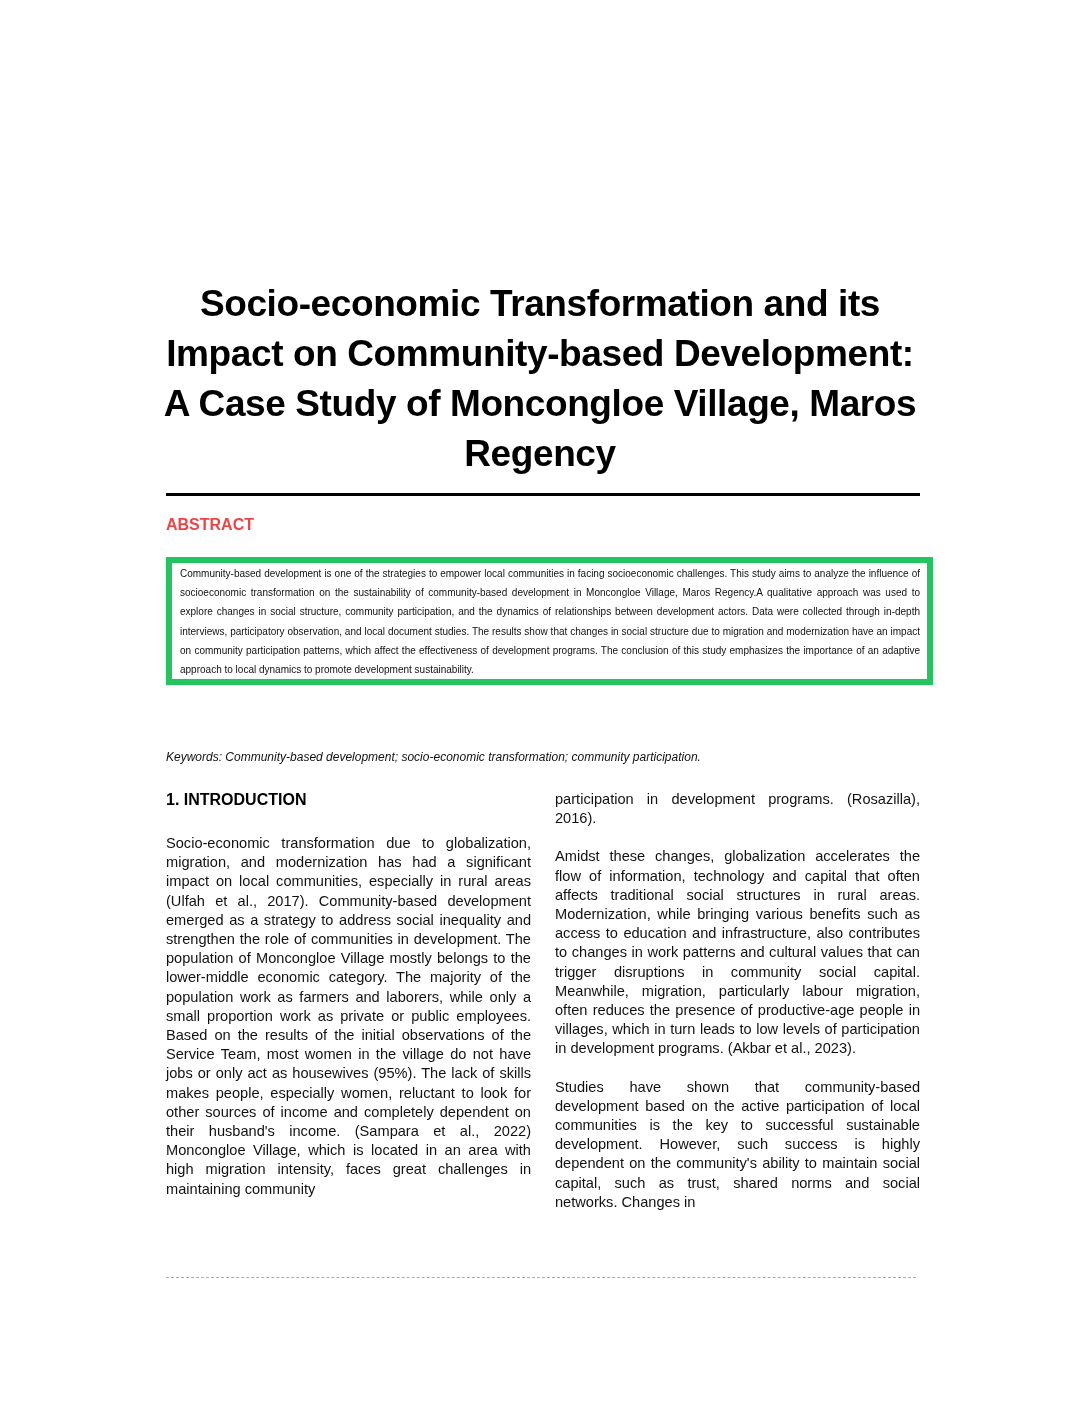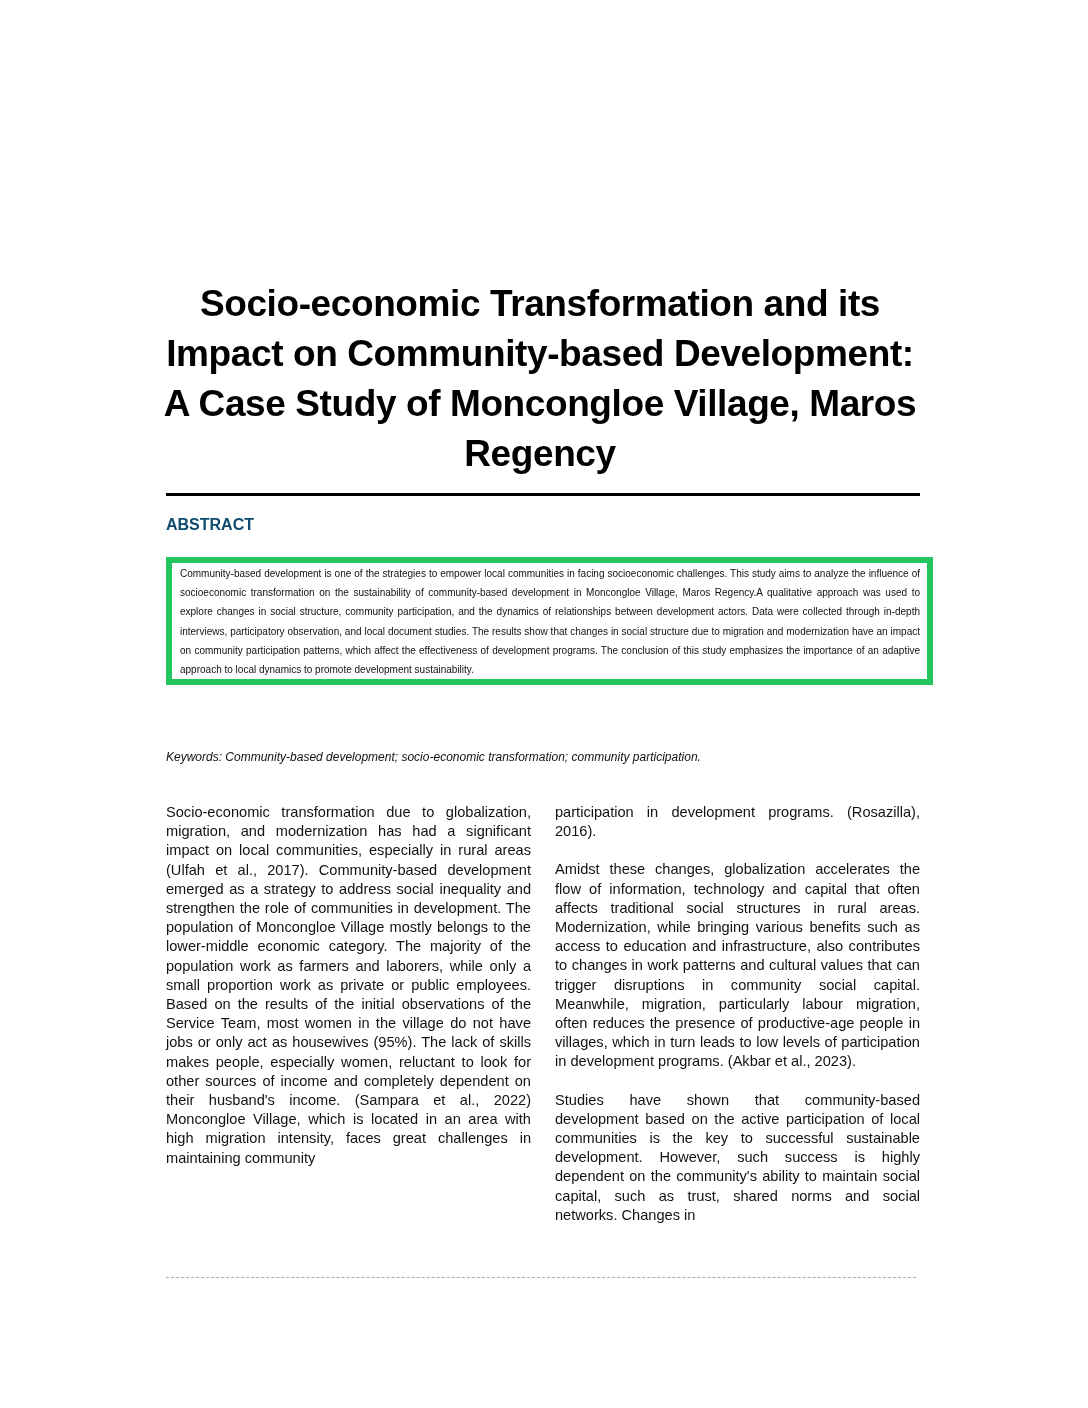--- a/index.html
+++ b/index.html
@@ -3,45 +3,46 @@
 <meta charset="utf-8">
 <style>
   html, body { margin: 0; padding: 0; background: #ffffff; }
   body { width: 1088px; height: 1408px; position: relative; overflow: hidden; font-family: "Liberation Sans", sans-serif; color: #111; }
   .title {
     position: absolute; left: 160px; top: 254px; width: 760px;
     text-align: center; font-weight: bold; font-size: 37px; line-height: 50px;
     letter-spacing: -0.4px; color: #000;
   }
   .title-rule { position: absolute; left: 166px; top: 493px; width: 754px; height: 3px; background: #000; }
-  .abstract-heading { position: absolute; left: 166px; top: 516px; font-weight: bold; font-size: 16px; color: #0c4a6e; }
+  .abstract-heading { position: absolute; left: 166px; top: 516px; font-weight: bold; font-size: 16px; color: #ef4444; }
   .abstract-box {
     position: absolute; left: 166px; top: 557px; width: 740px;
     border: 6px solid #22c55e; padding: 1px 7px 0 8px;
     font-size: 10px; line-height: 19.2px; text-align: justify; color: #111;
   }
   .keywords { position: absolute; left: 166px; top: 750px; width: 760px; font-size: 12px; font-style: italic; color: #111; }
   .col { position: absolute; top: 790px; width: 365px; font-size: 14.6px; line-height: 19.2px; text-align: justify; color: #111; }
   .col-left { left: 166px; }
   .col-right { left: 555px; }
   .section-heading { font-weight: bold; font-size: 16px; line-height: 20px; margin: 0 0 24px 0; color: #000; text-align: left; }
-  .para { margin: 13px 0 19px 0; }
+  .para { margin: 0 0 19px 0; }
   .footer-rule { position: absolute; left: 166px; top: 1277px; width: 750px; height: 0; border-top: 1px dashed #aaa; }
 </style>
 </head>
 <body>
 
 <h1 class="title">Socio-economic Transformation and its Impact on Community-based Development: A Case Study of Moncongloe Village, Maros Regency</h1>
 <div class="title-rule"></div>
 
 <div class="abstract-heading">ABSTRACT</div>
 <div class="abstract-box">Community-based development is one of the strategies to empower local communities in facing socioeconomic challenges. This study aims to analyze the influence of socioeconomic transformation on the sustainability of community-based development in Moncongloe Village, Maros Regency.A qualitative approach was used to explore changes in social structure, community participation, and the dynamics of relationships between development actors. Data were collected through in-depth interviews, participatory observation, and local document studies. The results show that changes in social structure due to migration and modernization have an impact on community participation patterns, which affect the effectiveness of development programs. The conclusion of this study emphasizes the importance of an adaptive approach to local dynamics to promote development sustainability.</div>
 <div class="keywords">Keywords: Community-based development; socio-economic transformation; community participation.</div>
 
 <div class="col col-left">
+  <div class="section-heading">1. INTRODUCTION</div>
   <p class="para">Socio-economic transformation due to globalization, migration, and modernization has had a significant impact on local communities, especially in rural areas (Ulfah et al., 2017). Community-based development emerged as a strategy to address social inequality and strengthen the role of communities in development. The population of Moncongloe Village mostly belongs to the lower-middle economic category. The majority of the population work as farmers and laborers, while only a small proportion work as private or public employees. Based on the results of the initial observations of the Service Team, most women in the village do not have jobs or only act as housewives (95%). The lack of skills makes people, especially women, reluctant to look for other sources of income and completely dependent on their husband's income. (Sampara et al., 2022) Moncongloe Village, which is located in an area with high migration intensity, faces great challenges in maintaining community</p>
 </div>
 
 <div class="col col-right">
   <p class="para">participation in development programs. (Rosazilla), 2016).</p>
   <p class="para">Amidst these changes, globalization accelerates the flow of information, technology and capital that often affects traditional social structures in rural areas. Modernization, while bringing various benefits such as access to education and infrastructure, also contributes to changes in work patterns and cultural values that can trigger disruptions in community social capital. Meanwhile, migration, particularly labour migration, often reduces the presence of productive-age people in villages, which in turn leads to low levels of participation in development programs. (Akbar et al., 2023).</p>
   <p class="para">Studies have shown that community-based development based on the active participation of local communities is the key to successful sustainable development. However, such success is highly dependent on the community's ability to maintain social capital, such as trust, shared norms and social networks. Changes in</p>
 </div>
 
 <div class="footer-rule"></div>

